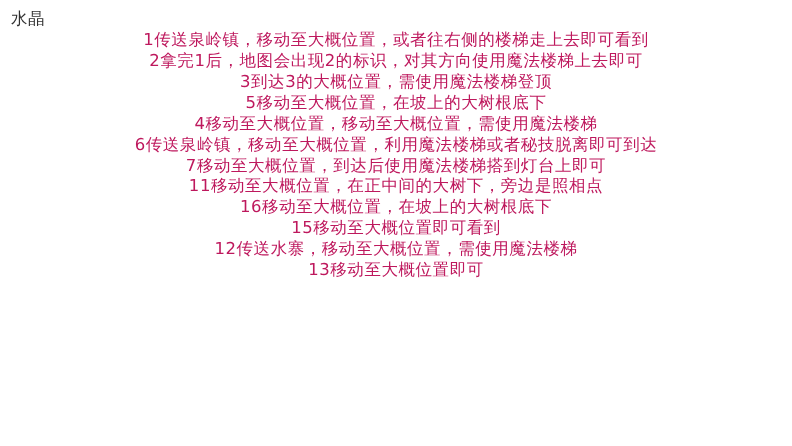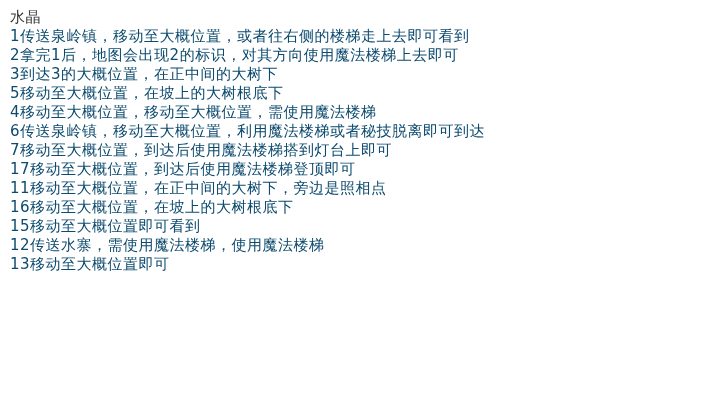--- a/index.html
+++ b/index.html
@@ -11,42 +11,42 @@
   body {
     background: #ffffff;
     font-family: "DejaVu Sans", "Liberation Sans", sans-serif;
   }
   .doc {
     padding: 8px 10px 0 10px;
   }
   .line {
     font-size: 15px;
     line-height: 19px;
-    color: #0c4a6e;
+    color: #be185d;
     white-space: nowrap;
     letter-spacing: 0.5px;
+    text-align: center;
   }
   .title {
     font-size: 15px;
     line-height: 19px;
     color: #303030;
     letter-spacing: 0.5px;
   }
 </style>
 </head>
 <body>
 
 <div class="doc">
   <div class="title">水晶</div>
   <div class="line">1传送泉岭镇，移动至大概位置，或者往右侧的楼梯走上去即可看到</div>
   <div class="line">2拿完1后，地图会出现2的标识，对其方向使用魔法楼梯上去即可</div>
-  <div class="line">3到达3的大概位置，在正中间的大树下</div>
+  <div class="line">3到达3的大概位置，需使用魔法楼梯登顶</div>
   <div class="line">5移动至大概位置，在坡上的大树根底下</div>
   <div class="line">4移动至大概位置，移动至大概位置，需使用魔法楼梯</div>
   <div class="line">6传送泉岭镇，移动至大概位置，利用魔法楼梯或者秘技脱离即可到达</div>
   <div class="line">7移动至大概位置，到达后使用魔法楼梯搭到灯台上即可</div>
-  <div class="line">17移动至大概位置，到达后使用魔法楼梯登顶即可</div>
   <div class="line">11移动至大概位置，在正中间的大树下，旁边是照相点</div>
   <div class="line">16移动至大概位置，在坡上的大树根底下</div>
   <div class="line">15移动至大概位置即可看到</div>
-  <div class="line">12传送水寨，需使用魔法楼梯，使用魔法楼梯</div>
+  <div class="line">12传送水寨，移动至大概位置，需使用魔法楼梯</div>
   <div class="line">13移动至大概位置即可</div>
 </div>
 
 </body></html>

